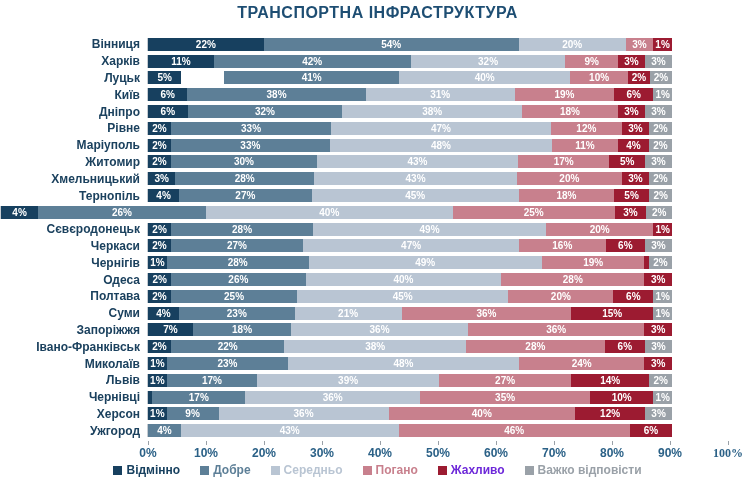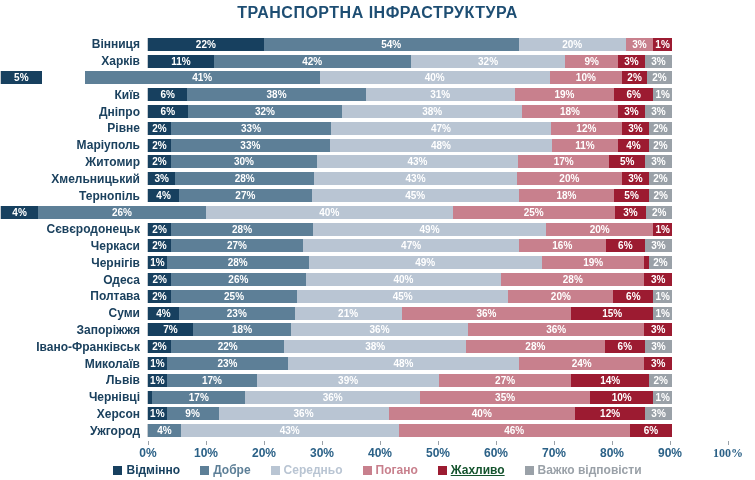--- a/index.html
+++ b/index.html
@@ -58,20 +58,21 @@
         <div class="bar">
           <div class="seg" style="flex-grow: 11; background: rgb(23, 64, 95);">11%</div>
           <div class="seg" style="flex-grow: 42; background: rgb(93, 127, 151);">42%</div>
           <div class="seg" style="flex-grow: 32; background: rgb(185, 197, 211);">32%</div>
           <div class="seg" style="flex-grow: 9; background: rgb(200, 128, 141);">9%</div>
           <div class="seg" style="flex-grow: 3; background: rgb(156, 27, 49);">3%</div>
           <div class="seg" style="flex-grow: 3; background: rgb(154, 161, 168);">3%</div>
         </div>
       </div>
       <div class="row">
+        <div class="city">Луцьк</div>
         <div class="bar">
           <div class="seg" style="flex-grow: 5; background: rgb(23, 64, 95);">5%</div>
           <div class="seg" style="flex-grow: 41; background: rgb(93, 127, 151); margin-left: 43px;">41%</div>
           <div class="seg" style="flex-grow: 40; background: rgb(185, 197, 211);">40%</div>
           <div class="seg" style="flex-grow: 10; background: rgb(200, 128, 141);">10%</div>
           <div class="seg" style="flex-grow: 2; background: rgb(156, 27, 49);">2%</div>
           <div class="seg" style="flex-grow: 2; background: rgb(154, 161, 168);">2%</div>
         </div>
       </div>
       <div class="row">
@@ -335,20 +336,20 @@
       <div class="legend-item">
         <span class="legend-swatch" style="background: rgb(185, 197, 211);"></span>
         <span style="color: rgb(185, 197, 211);">Середньо</span>
       </div>
       <div class="legend-item">
         <span class="legend-swatch" style="background: rgb(200, 128, 141);"></span>
         <span style="color: rgb(200, 128, 141);">Погано</span>
       </div>
       <div class="legend-item">
         <span class="legend-swatch" style="background: rgb(156, 27, 49);"></span>
-        <span style="color: #14532d; text-decoration: underline;">Жахливо</span>
+        <span style="color: #6d28d9;">Жахливо</span>
       </div>
       <div class="legend-item">
         <span class="legend-swatch" style="background: rgb(154, 161, 168);"></span>
         <span style="color: rgb(154, 161, 168);">Важко відповісти</span>
       </div>
     </div>
 </div>
 
 </body></html>

